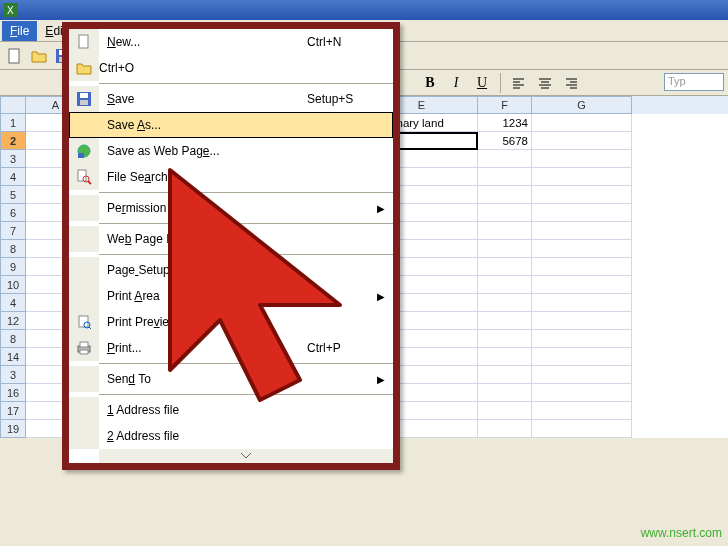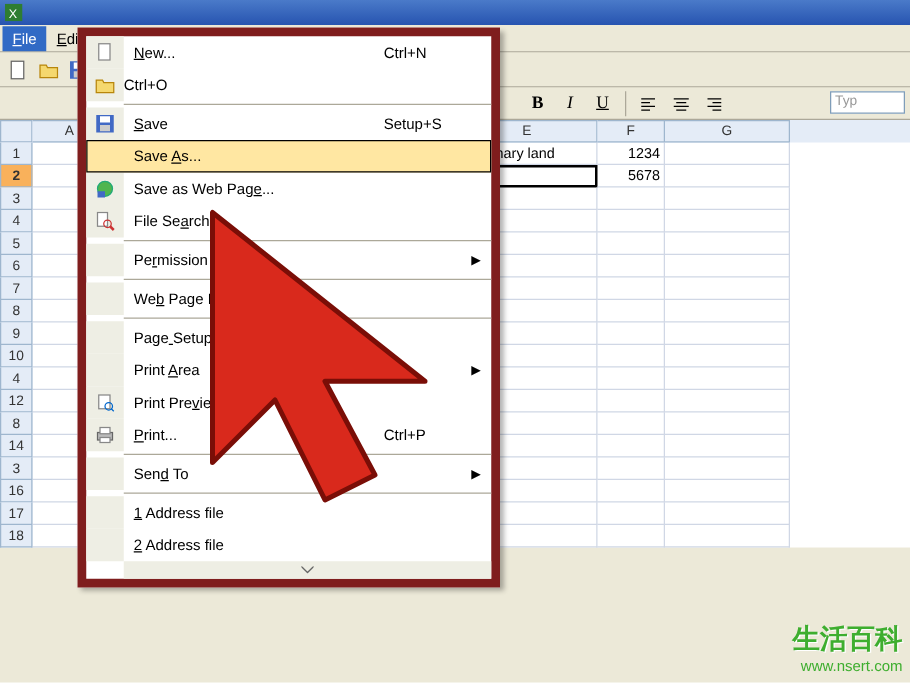--- a/index.html
+++ b/index.html
@@ -454,34 +454,33 @@
         <div class="row-h">17</div>
         <div class="cell" style="width: 60px;"></div>
         <div class="cell" style="width: 90px;"></div>
         <div class="cell" style="width: 90px;"></div>
         <div class="cell" style="width: 100px;"></div>
         <div class="cell" style="width: 112px;"></div>
         <div class="cell" style="width: 54px;"></div>
         <div class="cell" style="width: 100px;"></div>
       </div>
       <div class="row">
-        <div class="row-h">18</div>
+        <div class="row-h">19</div>
         <div class="cell" style="width: 60px;"></div>
         <div class="cell" style="width: 90px;"></div>
         <div class="cell" style="width: 90px;"></div>
         <div class="cell" style="width: 100px;"></div>
         <div class="cell" style="width: 112px;"></div>
         <div class="cell" style="width: 54px;"></div>
         <div class="cell" style="width: 100px;"></div>
       </div>
     </div>
 </div>
 
 <div class="big-cursor">
   <svg width="260" height="280" viewBox="0 0 260 280">
     <path d="M20 20 L20 220 L70 170 L110 250 L150 230 L110 155 L190 155 Z" fill="#d9291c" stroke="#7a0e07" stroke-width="4" stroke-linejoin="round"></path>
   </svg>
 </div>
 
 <div class="watermark">
-  <div class="l1">生活百科</div>
   <div class="l2">www.nsert.com</div>
 </div>
 
 </body></html>

